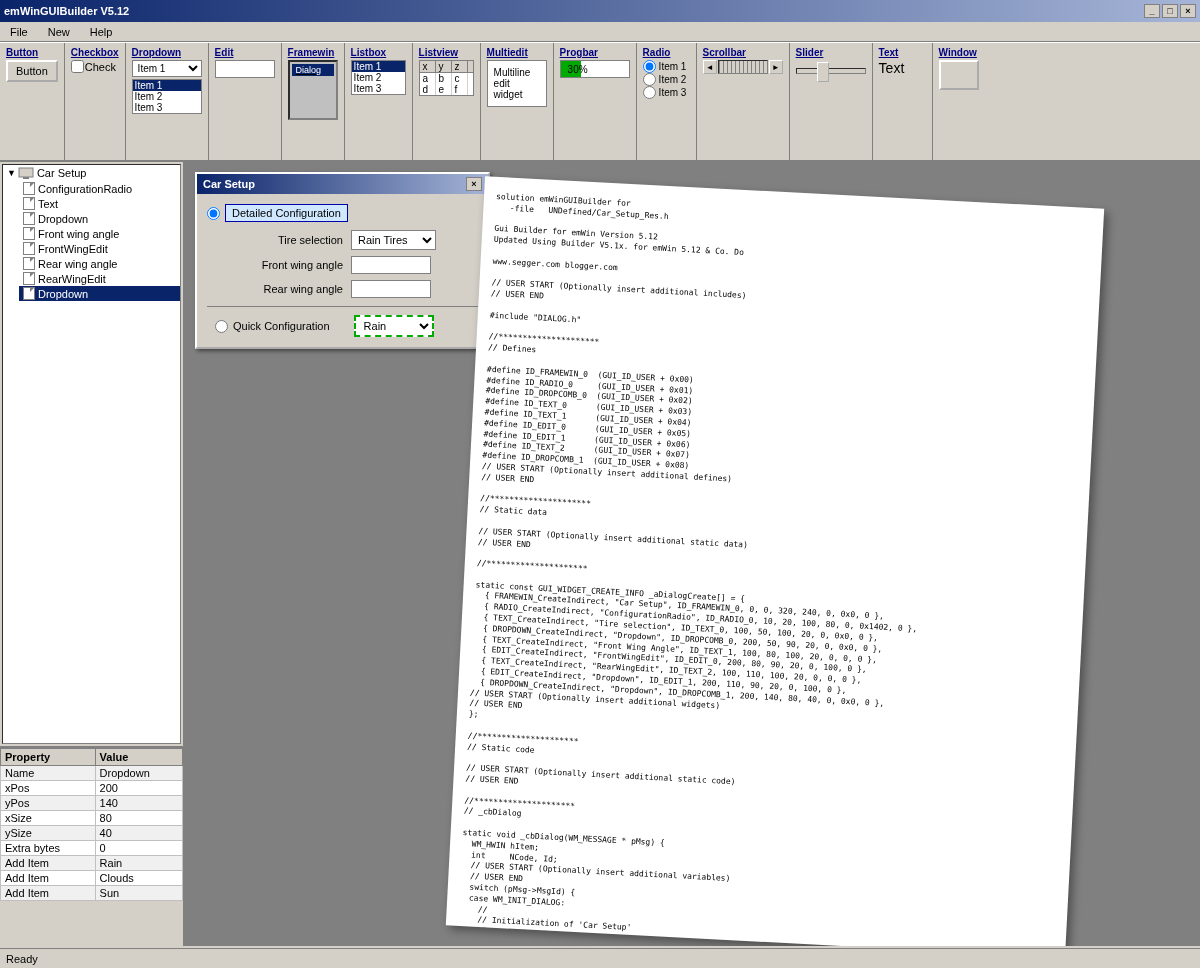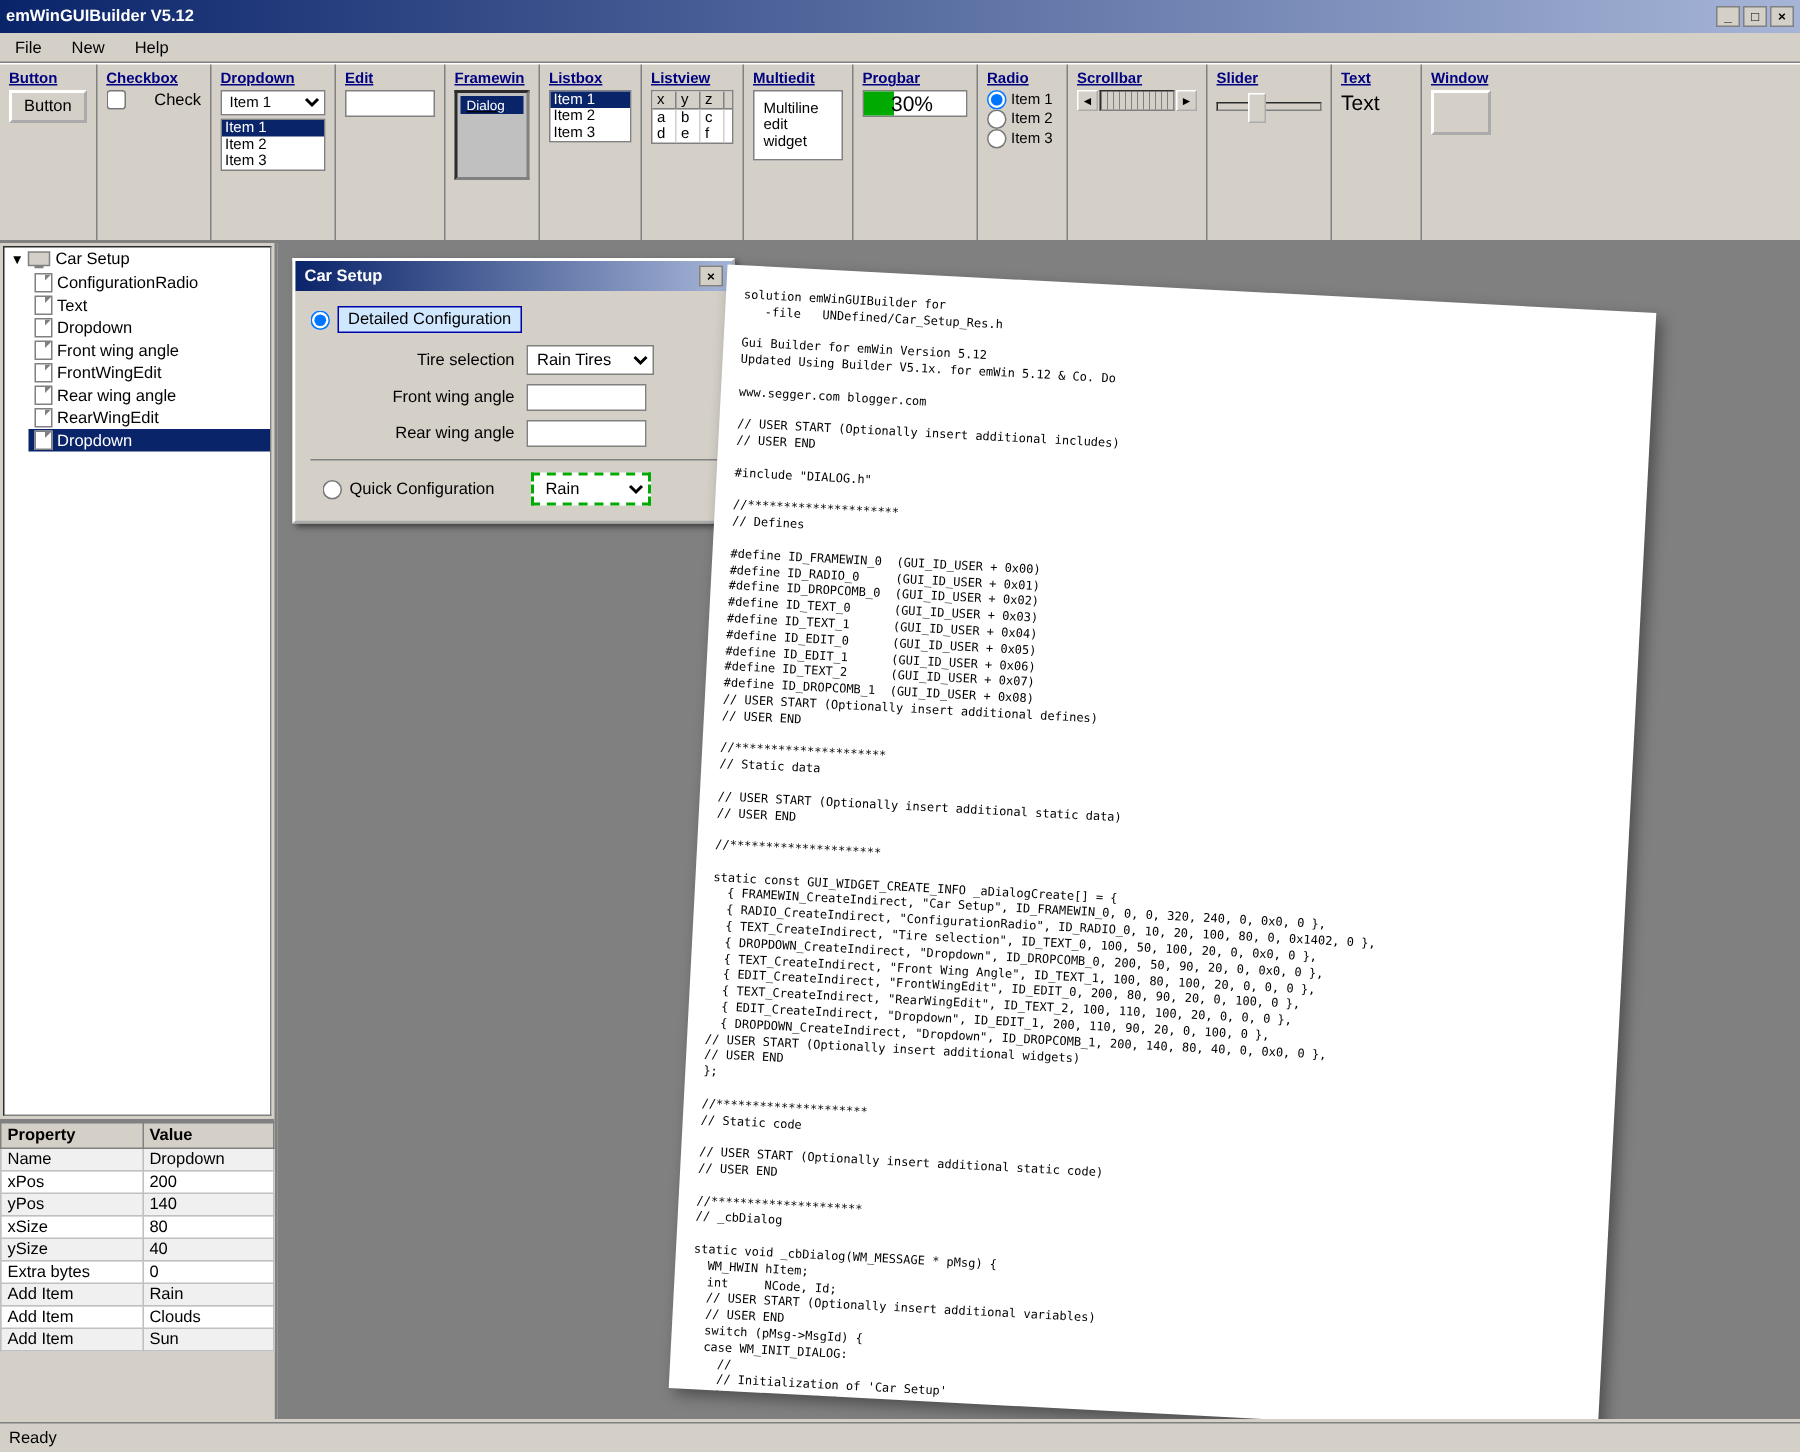--- a/index.html
+++ b/index.html
@@ -82,21 +82,21 @@
       background: #d4d0c8;
       border: 2px outset #ffffff;
       padding: 3px 8px;
       font-size: 11px;
       cursor: pointer;
     }
     
     .wb-checkbox {
       display: flex;
       align-items: center;
-      gap: 19px;
+      gap: 1px;
       font-size: 11px;
     }
     .wb-checkbox input { width: 13px; height: 13px; }
 
     
     .wb-dropdown {
       font-size: 10px;
     }
     .wb-dropdown-select {
       background: white;
@@ -204,22 +204,22 @@
     .wb-progbar-fill {
       background: #00aa00;
       height: 100%;
       position: absolute;
       left: 0;
       top: 0;
     }
     .wb-progbar-label {
       position: relative;
       z-index: 1;
-      padding-left: 18px;
-      font-size: 14px;
+      padding-left: 7px;
+      font-size: 10px;
     }
 
     
     .wb-radio { font-size: 10px; }
     .wb-radio label { display: flex; align-items: center; gap: 3px; }
 
     
     .wb-scrollbar {
       display: flex;
       align-items: center;

